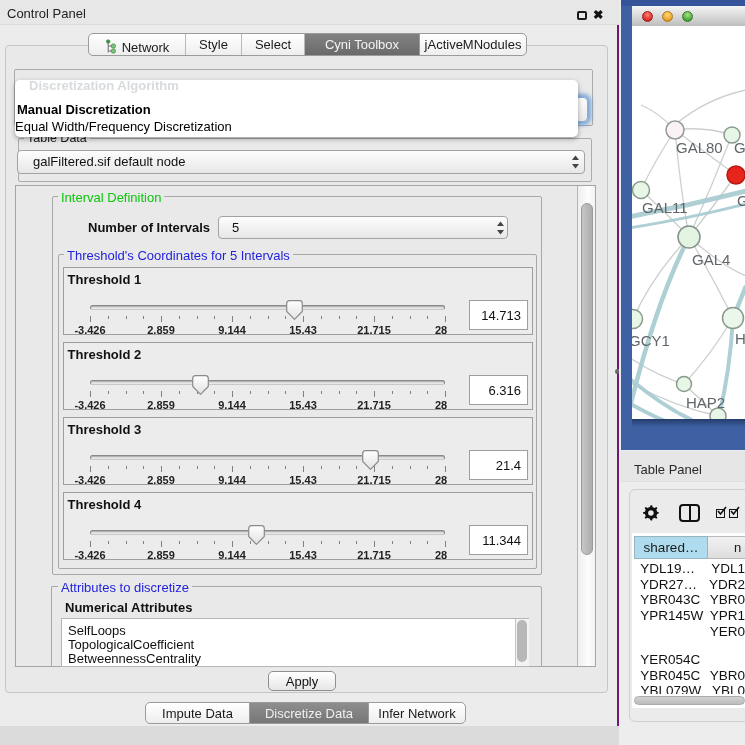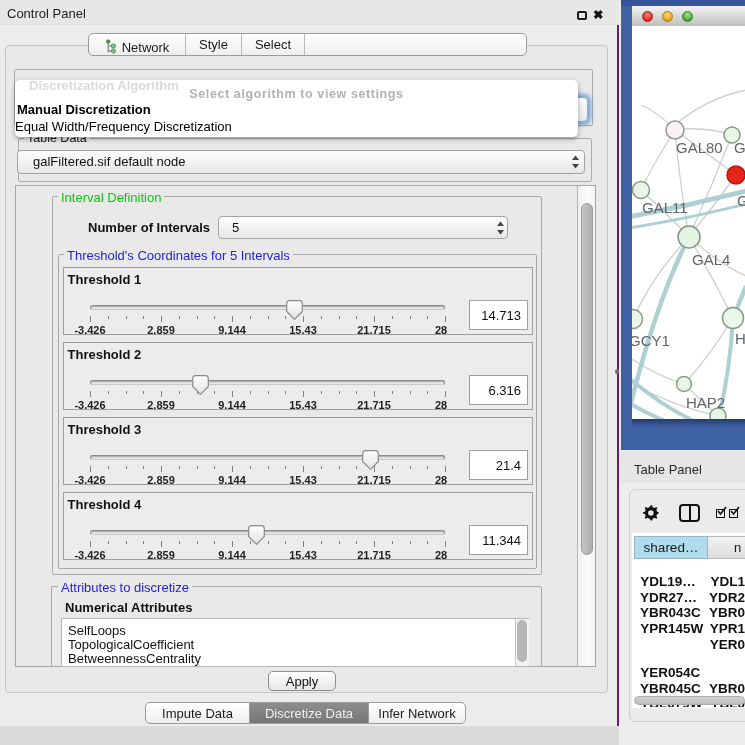--- a/index.html
+++ b/index.html
@@ -20,20 +20,22 @@
   <div class="abs" style="left:88px;top:33px;width:439px;height:23px;border:1px solid #9B9B9B;border-radius:5px;background:linear-gradient(#FFFFFF,#EEEEEE);overflow:hidden;display:flex;z-index:3;">
     <div style="width:97px;height:100%;display:flex;align-items:flex-end;justify-content:center;font-size:13px;color:#1A1A1A;border-right:1px solid #B9B9B9;">
       <svg width="12" height="16" viewBox="0 0 12 16" style="margin-right:5px;">
           <path d="M3.2 2.5 V13.5 M3.2 7 H8.2 M3.2 12 H8.2" fill="none" stroke="#6B6F6B" stroke-width="1"></path>
           <circle cx="3.2" cy="2.5" r="1.8" fill="#3C9A3C" stroke="#2E7D2E" stroke-width="0.5"></circle>
           <circle cx="8.4" cy="7" r="2.2" fill="#7CC47C" stroke="#357F35" stroke-width="0.6"></circle>
           <circle cx="8.4" cy="12" r="2.2" fill="#7CC47C" stroke="#357F35" stroke-width="0.6"></circle>
         </svg>Network</div>
     <div style="width:56px;height:100%;display:flex;align-items:center;justify-content:center;font-size:13px;color:#1A1A1A;border-right:1px solid #B9B9B9;">Style</div>
     <div style="width:63px;height:100%;display:flex;align-items:center;justify-content:center;font-size:13px;color:#1A1A1A;border-right:1px solid #B9B9B9;">Select</div>
+    <div style="width:115px;height:100%;display:flex;align-items:center;justify-content:center;font-size:13px;color:#F4F4F4;background:linear-gradient(#828282,#6A6A6A);border-right:1px solid #9B9B9B;">Cyni Toolbox</div>
+    <div style="flex:1;height:100%;display:flex;align-items:center;justify-content:center;font-size:13px;color:#1A1A1A;">jActiveMNodules</div>
   </div>
 
   <div class="abs" style="left:5px;top:45px;width:603px;height:648px;background:#E9E9E9;border:1px solid #C6C6C6;border-radius:4px;"></div>
 
   <div class="abs" style="left:14px;top:69px;width:579px;height:57px;border:1px solid #ABABAB;border-radius:2px;"></div>
 
   <div class="abs" style="left:560px;top:97px;width:28px;height:25px;border-radius:0 5px 5px 0;background:linear-gradient(#FCFCFC,#E9E9E9);border:1px solid #88AFD4;box-shadow:0 0 4px 2.5px rgba(82,140,210,0.75);"></div>
 
   <div class="abs" style="left:18px;top:138px;width:574px;height:44px;border:1px solid #ABABAB;border-radius:2px;"></div>
   <div class="abs" style="left:24px;top:131px;font-size:12.5px;color:#1A1A1A;background:#E9E9E9;padding:0 3px;">Table Data</div>
@@ -245,21 +247,20 @@
   <div class="abs" style="left:145px;top:702px;width:321px;height:22px;border:1px solid #9B9B9B;border-radius:5px;background:linear-gradient(#FFFFFF,#EEEEEE);overflow:hidden;display:flex;">
     <div style="width:104px;display:flex;align-items:center;justify-content:center;font-size:13px;color:#1A1A1A;border-right:1px solid #9B9B9B;">Impute Data</div>
     <div style="width:119px;display:flex;align-items:center;justify-content:center;font-size:13px;color:#F0F0F0;background:linear-gradient(#8E8E8E,#767676);border-right:1px solid #9B9B9B;">Discretize Data</div>
     <div style="flex:1;display:flex;align-items:center;justify-content:center;font-size:13px;color:#1A1A1A;">Infer Network</div>
   </div>
 
   <div class="abs" style="left:615px;top:369px;width:4px;height:5px;border-radius:50% 0 50% 50%;background:#6A6A6A;"></div>
 
   <div class="abs" style="left:15px;top:80px;width:563px;height:57px;background:#FFFFFF;border-radius:5px;box-shadow:0 2px 5px rgba(0,0,0,0.35);z-index:5;"></div>
   <div class="abs" style="left:29px;top:78px;font-size:13px;font-weight:bold;color:#D7DBDD;z-index:6;">Discretization Algorithm</div>
-  <div class="abs" style="left:15px;top:87px;width:563px;text-align:center;font-size:12.5px;font-weight:bold;letter-spacing:0.6px;color:#B2B2B2;z-index:6;">Select algorithm to view settings</div>
   <div class="abs" style="left:17px;top:102px;font-size:13px;font-weight:bold;color:#000;z-index:6;">Manual Discretization</div>
   <div class="abs" style="left:15px;top:119px;font-size:13px;color:#000;z-index:6;">Equal Width/Frequency Discretization</div>
 </div>
 
 <div class="abs" style="left:0;top:726px;width:619px;height:19px;background:#DBDBDB;"></div>
 
 <div class="abs" id="netwin" style="left:621px;top:0;width:124px;height:450px;background:#3E61A3;">
   <div class="abs" style="left:0;top:0;width:124px;height:6px;background:#35549A;"></div>
   <div class="abs" style="left:11px;top:6px;width:113px;height:21px;background:linear-gradient(#F4F4F4,#BEBEBE);border-bottom:1px solid #8C8C8C;"></div>
   <div class="abs" style="left:21px;top:11px;width:11px;height:11px;border-radius:50%;background:radial-gradient(circle at 50% 30%,#F98078,#E2352B 60%,#B01A12);border:0.5px solid #9A2018;"></div>
@@ -339,21 +340,21 @@
 <div class="abs" style="left:729px;top:509px;width:9px;height:9px;border:1.4px solid #111;"></div>
 <svg class="abs" style="left:729px;top:506px;" width="11" height="11" viewBox="0 0 11 11">
     <path d="M2 5 L4.5 8 L10 1" stroke="#111" stroke-width="1.6" fill="none"></path>
   </svg>
 
 <div class="abs" style="left:632px;top:533px;width:113px;height:175px;background:#FFFFFF;overflow:hidden;">
 
   <div class="abs" style="left:2px;top:3px;width:74px;height:23px;background:#AEDCEE;border:1px solid #98B6C2;text-align:center;font-size:13.5px;color:#1A1A1A;line-height:22px;">shared…</div>
   <div class="abs" style="left:76px;top:3px;width:37px;height:23px;background:linear-gradient(#F2F2F2,#DDDDDD);border-top:1px solid #B9B9B9;border-bottom:1px solid #B9B9B9;font-size:13px;color:#1A1A1A;line-height:22px;"><span style="margin-left:26px;">n</span></div>
 
-  <div class="abs" style="left:0;top:41px;width:113px;height:133px;overflow:hidden;font-weight:bold;">
+  <div class="abs" style="left:0;top:28px;width:113px;height:133px;overflow:hidden;">
     <div style="font-size:13.5px;color:#111;line-height:15.7px;">
       <div style="display:flex;">
           <span style="width:9px;"></span>
           <span style="width:77px;">YDL19…</span>
           <span>YDL1</span>
         </div>
       <div style="display:flex;">
           <span style="width:9px;"></span>
           <span style="width:77px;">YDR27…</span>
           <span>YDR2</span>

